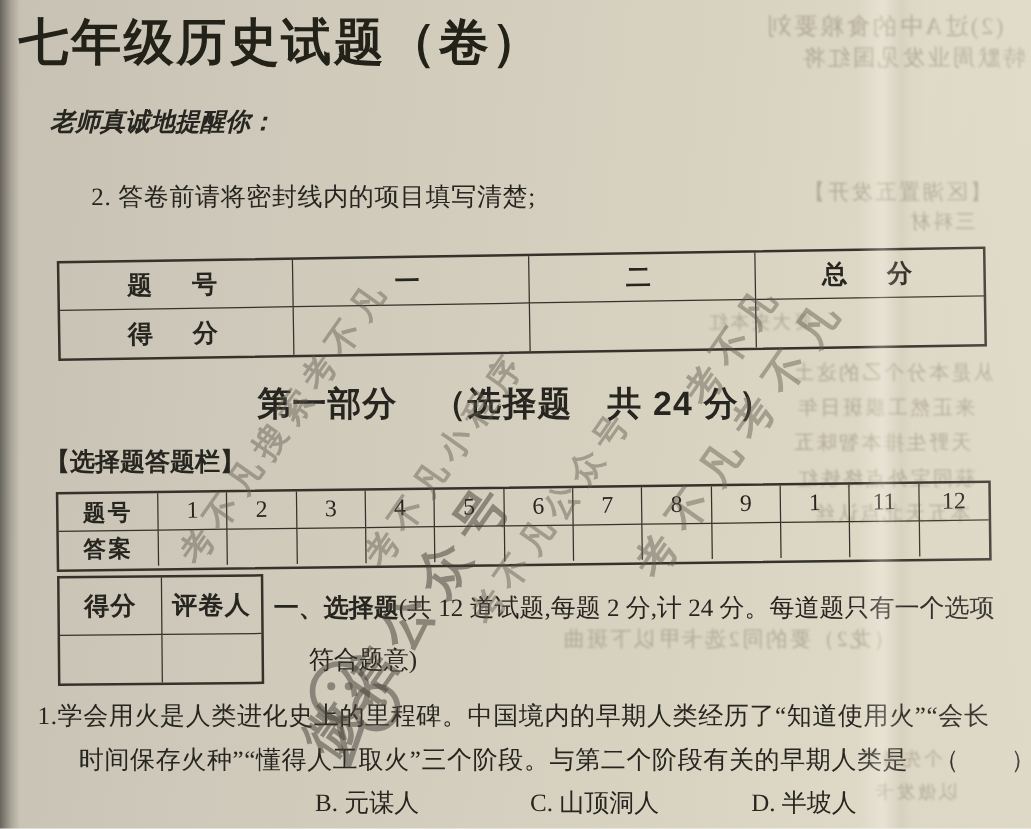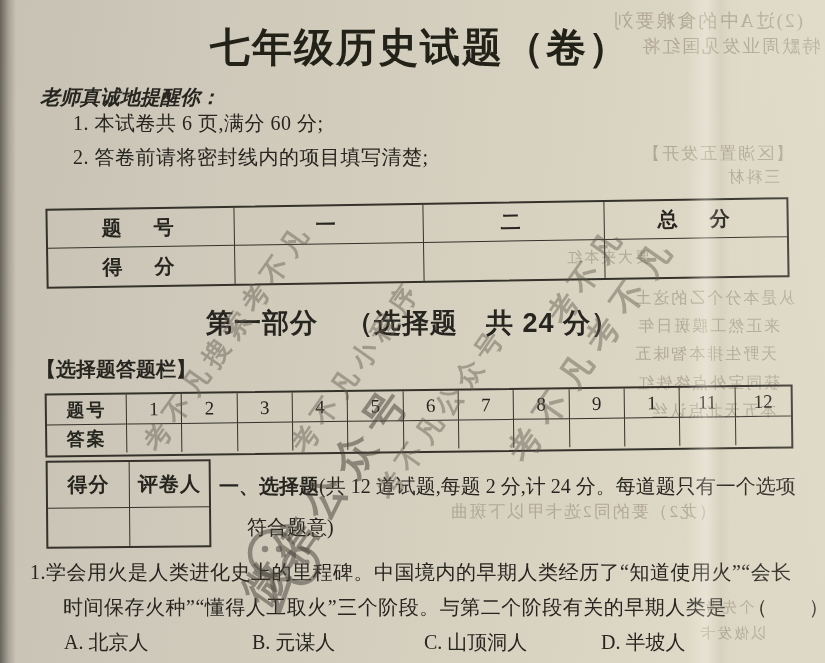--- a/index.html
+++ b/index.html
@@ -17,21 +17,21 @@
   .edge-left{position:absolute;left:0;top:0;bottom:0;width:16px;pointer-events:none;z-index:60;
     background:linear-gradient(90deg, rgba(25,23,20,.55), rgba(25,23,20,.18) 55%, rgba(25,23,20,0) 100%);}
   .fold-band{position:absolute;left:686px;top:0;bottom:0;width:44px;pointer-events:none;z-index:55;
     background:linear-gradient(90deg, rgba(255,253,244,0) 0%, rgba(255,253,244,.30) 45%, rgba(160,152,132,.10) 80%, rgba(255,253,244,0) 100%);}
   .bright-right{position:absolute;right:0;top:0;bottom:0;width:120px;pointer-events:none;z-index:54;
     background:linear-gradient(90deg, rgba(255,252,240,0), rgba(255,252,240,.16));}
   
   .bleed{position:absolute; transform:scaleX(-1); color:#a89f8a; filter:blur(0.7px);
     font-family:"Liberation Serif",serif; letter-spacing:2px; opacity:.8; white-space:nowrap; z-index:1;}
   
-  .title{position:absolute;left:0;right:0;top:20px;text-align:center;z-index:10;
+  .title{position:absolute;left:0;right:0;top:6px;z-index:10;
     font-family:"Liberation Sans",sans-serif;font-weight:bold;font-size:40px;letter-spacing:2px;color:#232219;margin-left:15px;}
   .reminder-heading{position:absolute;left:40px;top:84px;z-index:10;
     font-family:"Liberation Sans",sans-serif;font-weight:bold;font-size:20px;font-style:italic;}
   .reminder-item{position:absolute;left:73px;z-index:10;font-size:20px;letter-spacing:.5px;}
   .ri0{top:110px;} .ri1{top:144px;} .ri2{top:176px;}
   
   .score-table{position:absolute;left:46px;top:203px;width:743px;z-index:10;
     transform:rotate(-0.9deg);border:2px solid #34322a;display:grid;
     grid-template-columns:187px 189px 181px 184px;grid-auto-rows:38px;}
   .score-table>div{border-right:1.5px solid #34322a;border-bottom:1.5px solid #34322a;
@@ -96,21 +96,20 @@
   <div class="bleed" style="left:636px;top:373px;font-size:16px;">获同宝外点终铁红</div>
   <div class="bleed" style="left:650px;top:401px;font-size:16px;">本五天北点认丝</div>
   <div class="bleed" style="left:565px;top:248px;font-size:15px;">要大夹本红</div>
   <div class="bleed" style="left:448px;top:500px;font-size:17px;">（龙2）要的同2选卡甲以下斑曲</div>
   <div class="bleed" style="left:686px;top:598px;font-size:15px;">个先考了</div>
   <div class="bleed" style="left:698px;top:624px;font-size:15px;">以做发卡</div>
 
   <div class="title">七年级历史试题（卷）</div>
 
   <div class="reminder-heading">老师真诚地提醒你：</div>
-  <div class="reminder-item ri0">1. 本试卷共 6 页,满分 60 分;</div>
   <div class="reminder-item ri1">2. 答卷前请将密封线内的项目填写清楚;</div>
 
   <div class="score-table">
     <div>题　号</div>
     <div>一</div>
     <div>二</div>
     <div>总　分</div>
     <div>得　分</div>
     <div></div>
     <div></div>
@@ -157,21 +156,20 @@
     <div></div>
   </div>
 
   <div class="sec-line1">
     <b>一、选择题</b><span>(共 12 道试题,每题 2 分,计 24 分。每道题只有一个选项</span>
   </div>
   <div class="sec-line2">符合题意)</div>
 
   <div class="q-line1">1.学会用火是人类进化史上的里程碑。中国境内的早期人类经历了“知道使用火”“会长</div>
   <div class="q-line2">时间保存火种”“懂得人工取火”三个阶段。与第二个阶段有关的早期人类是　（　　）</div>
-  <div class="opt optA">A. 北京人</div>
   <div class="opt optB">B. 元谋人</div>
   <div class="opt optC">C. 山顶洞人</div>
   <div class="opt optD">D. 半坡人</div>
 
   <div class="wm wm0">考不凡搜索考不凡</div>
   <div class="wm wm1">考不凡小程序</div>
   <div class="wm wm2">微信公众号</div>
   <div class="wm wm3">考不凡公众号</div>
   <div class="wm wm4">考不凡考不凡</div>
   <div class="wm wm5">考不凡</div>

